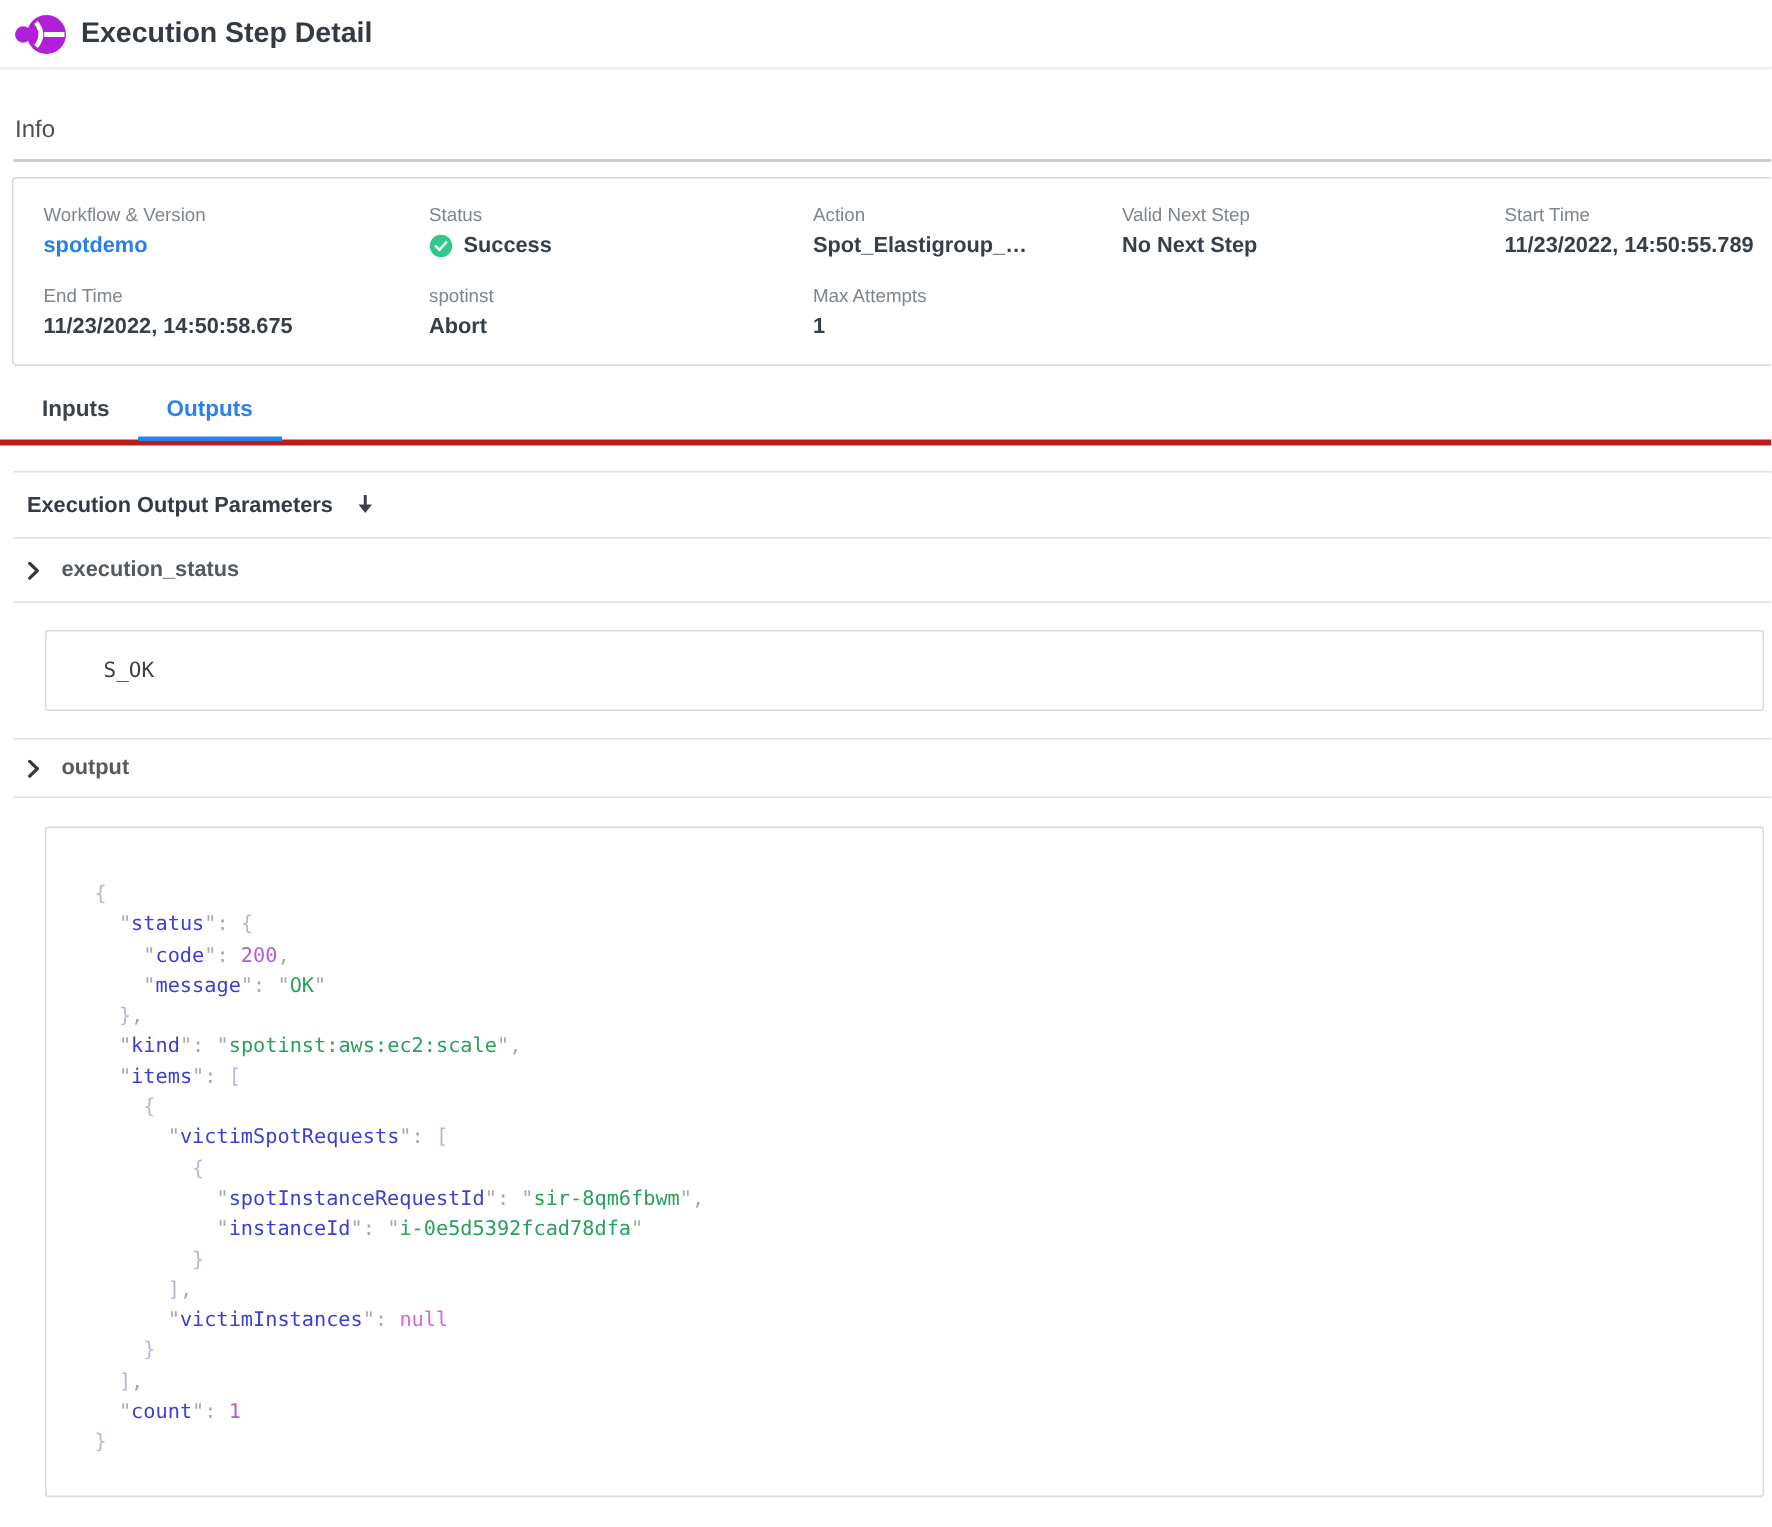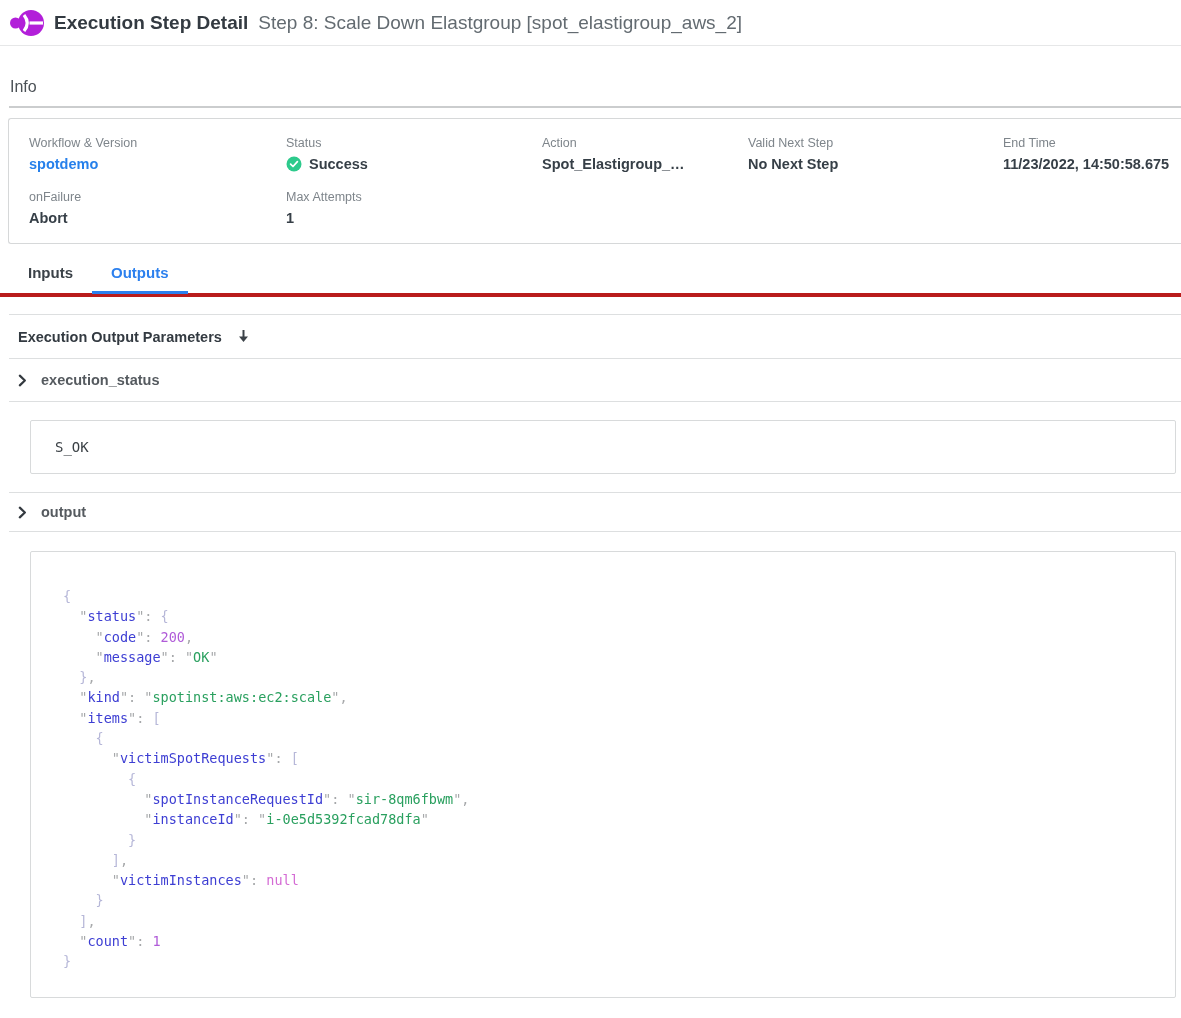--- a/index.html
+++ b/index.html
@@ -64,21 +64,21 @@
   .download-btn { background:none; border:none; padding:0; cursor:pointer; display:flex; align-items:center; }
 
   .param-row { height:42px; display:flex; align-items:center; gap:12px; padding-left:16px; cursor:pointer;font-weight:bold; }
   .param-row.short { height:38px;text-align:right; }
   .chevron { display:flex; align-items:center; }
   .param-name { font-size:14.5px; color:#555a5f; }
 
   .value-box {
     margin:18px 5px 18px 30px; height:54px;
     border:1px solid #d8dadb; border-radius:2px;
-    display:flex; align-items:center; padding-left:24px;
+    display:flex; align-items:center; padding-left:38px;
     font-family:"DejaVu Sans Mono", monospace; font-size:14px; color:#3a4045;
   }
 
   .code-box {
     margin:19px 5px 0 30px; height:447px;
     border:1px solid #d8dadb; border-radius:2px;
     padding:34px 20px 0 32px; overflow:hidden;
   }
   .code-line {
     font-family:"DejaVu Sans Mono", monospace;
@@ -98,21 +98,20 @@
 <header class="app-header">
   <span style="display:flex;">
     <svg width="34" height="28" viewBox="0 0 34 28">
       <circle cx="21" cy="14" r="13" fill="#b21fd9"></circle>
       <circle cx="5.5" cy="14" r="5.5" fill="#b21fd9"></circle>
       <path d="M14 6 Q20.5 14 14 22" stroke="#ffffff" stroke-width="3.2" fill="none"></path>
       <path d="M19.5 14 H33" stroke="#ffffff" stroke-width="3.2" fill="none"></path>
     </svg>
   </span>
   <span class="app-title">Execution Step Detail</span>
-  <span class="app-subtitle">Step 8: Scale Down Elastgroup [spot_elastigroup_aws_2]</span>
 </header>
 
 <div class="info-label">Info</div>
 <hr class="hr-strong">
 
 <section class="info-card">
   <div class="info-grid">
       <div>
         <div class="field-label">Workflow &amp; Version</div>
         <div class="field-value link">
@@ -137,27 +136,33 @@
           <span>Spot_Elastigroup_…</span>
         </div>
       </div>
       <div>
         <div class="field-label">Valid Next Step</div>
         <div class="field-value">
           <span>No Next Step</span>
         </div>
       </div>
       <div>
+        <div class="field-label">Start Time</div>
+        <div class="field-value">
+          <span>11/23/2022, 14:50:55.789</span>
+        </div>
+      </div>
+      <div>
         <div class="field-label">End Time</div>
         <div class="field-value">
           <span>11/23/2022, 14:50:58.675</span>
         </div>
       </div>
       <div>
-        <div class="field-label">onFailure</div>
+        <div class="field-label">spotinst</div>
         <div class="field-value">
           <span>Abort</span>
         </div>
       </div>
       <div>
         <div class="field-label">Max Attempts</div>
         <div class="field-value">
           <span>1</span>
         </div>
       </div>

